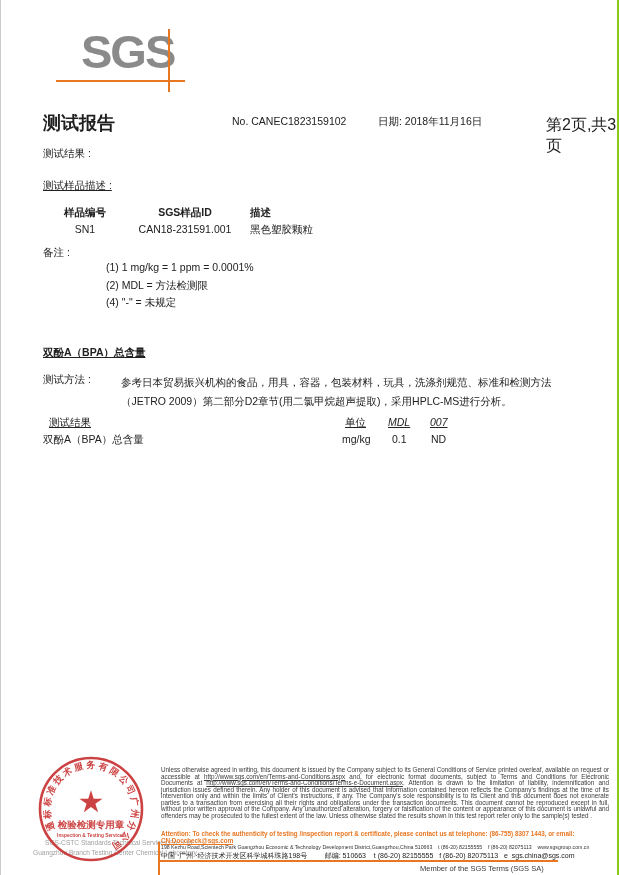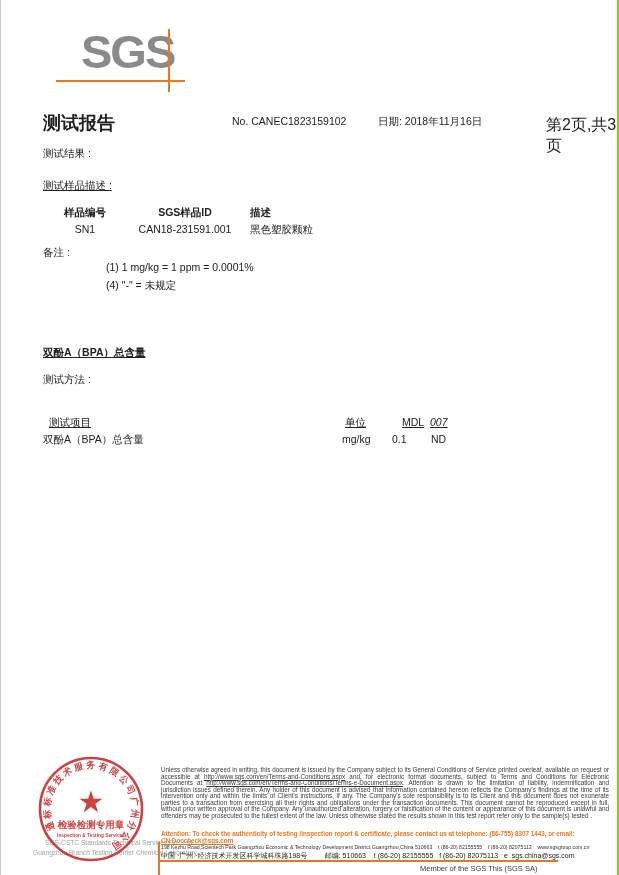--- a/index.html
+++ b/index.html
@@ -28,21 +28,21 @@
   .st-c1 { left:45px; top:223px; width:78px; text-align:center; }
   .st-c2 { left:128px; top:223px; width:112px; text-align:center; }
   .st-c3 { left:249px; top:223px; }
   .remarks-label { left:42px; top:246px; }
   .remarks-list { left:105px; top:259px; line-height:17.6px; }
   .bpa-heading { left:42px; top:346px; font-weight:bold; text-decoration:underline; }
   .method-label { left:42px; top:373px; }
   .method-text { left:120px; top:373px; width:462px; line-height:19.3px; }
   .rt-item-h { left:48px; top:416px; text-decoration:underline; }
   .rt-unit-h { left:344px; top:416px; text-decoration:underline; }
-  .rt-mdl-h { left:401px; top:416px; text-decoration:underline; }
+  .rt-mdl-h { left:387px; top:416px; text-decoration:underline;font-style:italic; }
   .rt-001-h { left:429px; top:416px; text-decoration:underline; font-style:italic; }
   .rr-item { left:42px; top:433px; }
   .rr-unit { left:341px; top:433px; }
   .rr-mdl { left:391px; top:433px; }
   .rr-val { left:430px; top:433px; }
   
   .legal-block { left:160px; top:767px; width:448px; font-size:6.3px; line-height:6.5px; text-align:justify; color:#3a3a3a; }
   .legal-link { text-decoration:underline; }
   .attention-block { left:160px; top:831px; width:448px; font-size:6.3px; line-height:6.9px; color:#e87722; font-weight:bold; }
   .attention-email { text-decoration:underline; }
@@ -75,27 +75,29 @@
   <div class="abs fs st-h1">样品编号</div>
   <div class="abs fs st-h2">SGS样品ID</div>
   <div class="abs fs st-h3">描述</div>
   <div class="abs fs st-c1">SN1</div>
   <div class="abs fs st-c2">CAN18-231591.001</div>
   <div class="abs fs st-c3">黑色塑胶颗粒</div>
 
   <div class="abs fs remarks-label">备注 :</div>
   <div class="abs fs remarks-list">
     <div>(1) 1 mg/kg = 1 ppm = 0.0001%</div>
+    <div>(2) MDL = 方法检测限</div>
     <div>(4) "-" = 未规定</div>
   </div>
 
   <div class="abs fs bpa-heading">双酚A（BPA）总含量</div>
   <div class="abs fs method-label">测试方法 :</div>
+  <div class="abs fs method-text">参考日本贸易振兴机构的食品，用具，容器，包装材料，玩具，洗涤剂规范、标准和检测方法（JETRO 2009）第二部分D2章节(用二氯甲烷超声提取)，采用HPLC-MS进行分析。</div>
 
-  <div class="abs fs rt-item-h">测试项目</div>
+  <div class="abs fs rt-item-h">测试结果</div>
   <div class="abs fs rt-unit-h">单位</div>
   <div class="abs fs rt-mdl-h">MDL</div>
   <div class="abs fs rt-001-h">007</div>
   <div class="abs fs rr-item">双酚A（BPA）总含量</div>
   <div class="abs fs rr-unit">mg/kg</div>
   <div class="abs fs rr-mdl">0.1</div>
   <div class="abs fs rr-val">ND</div>
 
   <div class="abs company-l1">SGS-CSTC Standards Technical Services Co., Ltd.</div>
   <div class="abs company-l2">Guangzhou Branch Testing Center Chemical Laboratory.</div>
@@ -120,15 +122,15 @@
   </div>
 
   <div class="abs attention-block">
     <span>Attention: To check the authenticity of testing /inspection report &amp; certificate, please contact us at telephone: (86-755) 8307 1443, or email: </span><span class="attention-email">CN.Doccheck@sgs.com</span>
   </div>
 
   <div class="abs orange-vline"></div>
   <div class="abs addr-en">198 Kezhu Road,Scientech Park Guangzhou Economic &amp; Technology Development District,Guangzhou,China 510663    t (86-20) 82155555    f (86-20) 82075113    www.sgsgroup.com.cn</div>
   <div class="abs addr-cn">中国 ·广州 ·经济技术开发区科学城科珠路198号         邮编: 510663    t (86-20) 82155555   f (86-20) 82075113   e  sgs.china@sgs.com</div>
   <div class="abs orange-hline"></div>
-  <div class="abs member-line">Member of the SGS This (SGS SA)</div>
+  <div class="abs member-line">Member of the SGS Terms (SGS SA)</div>
 
 </div>
 
 </body></html>

